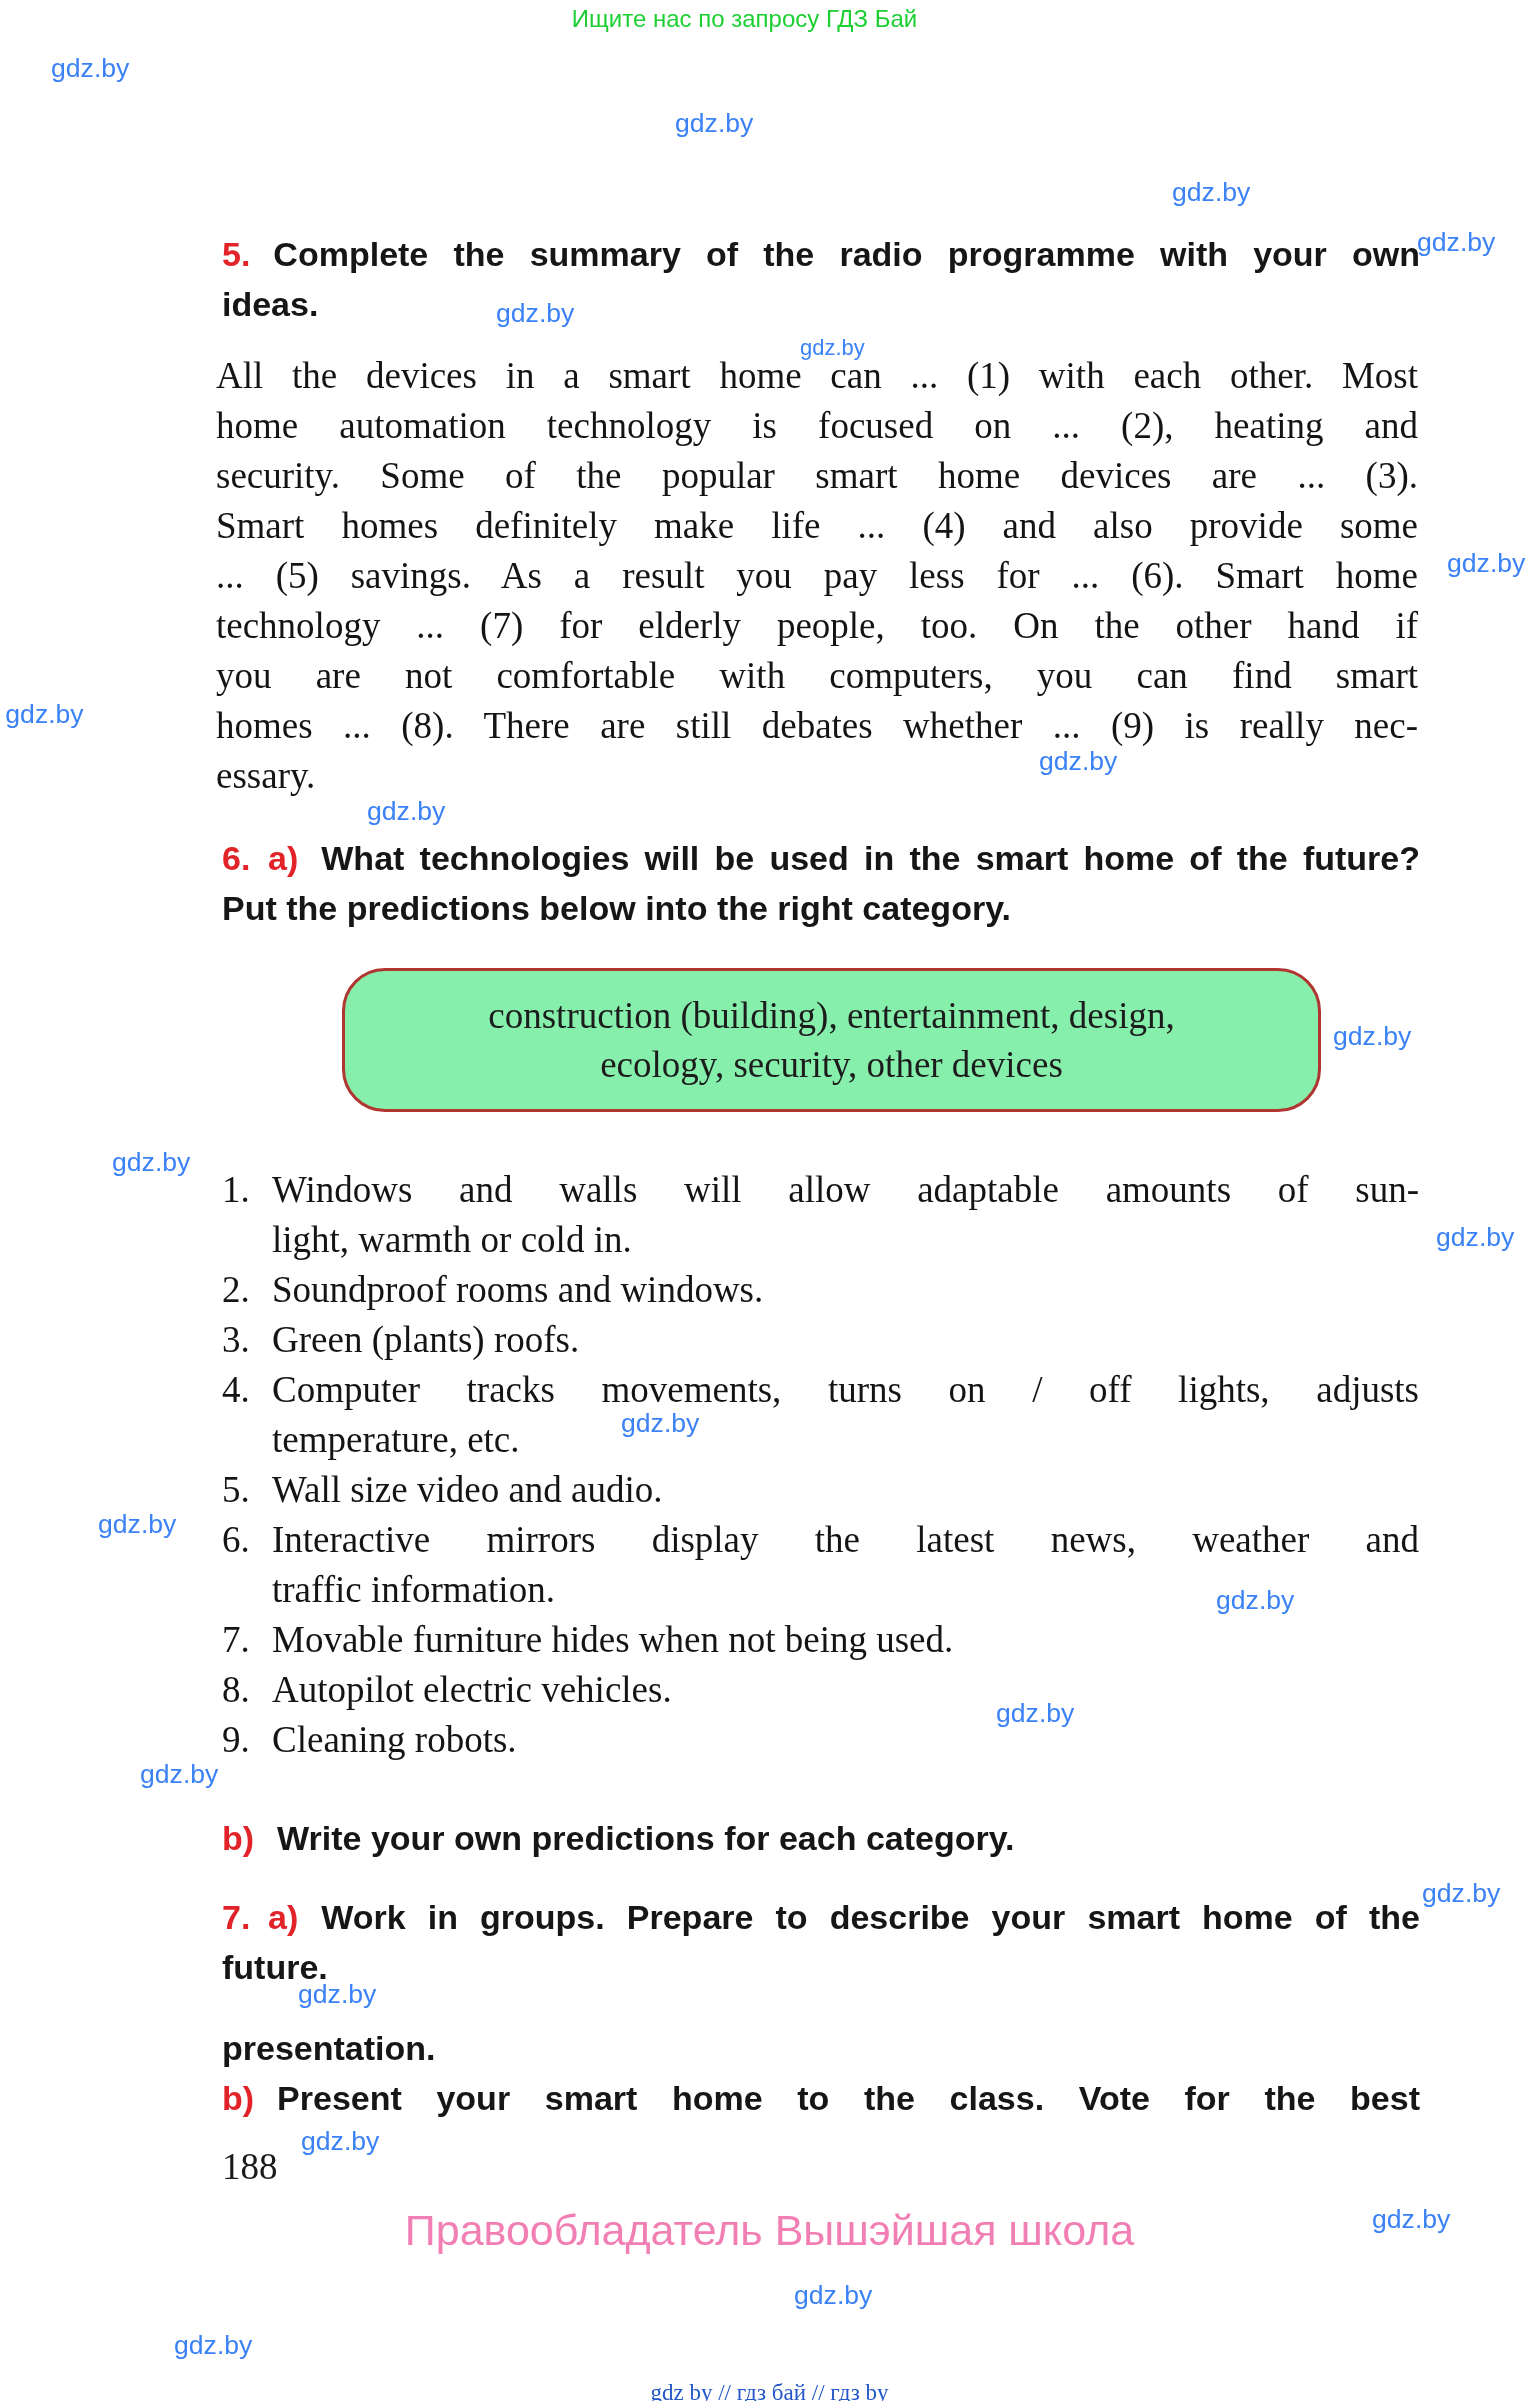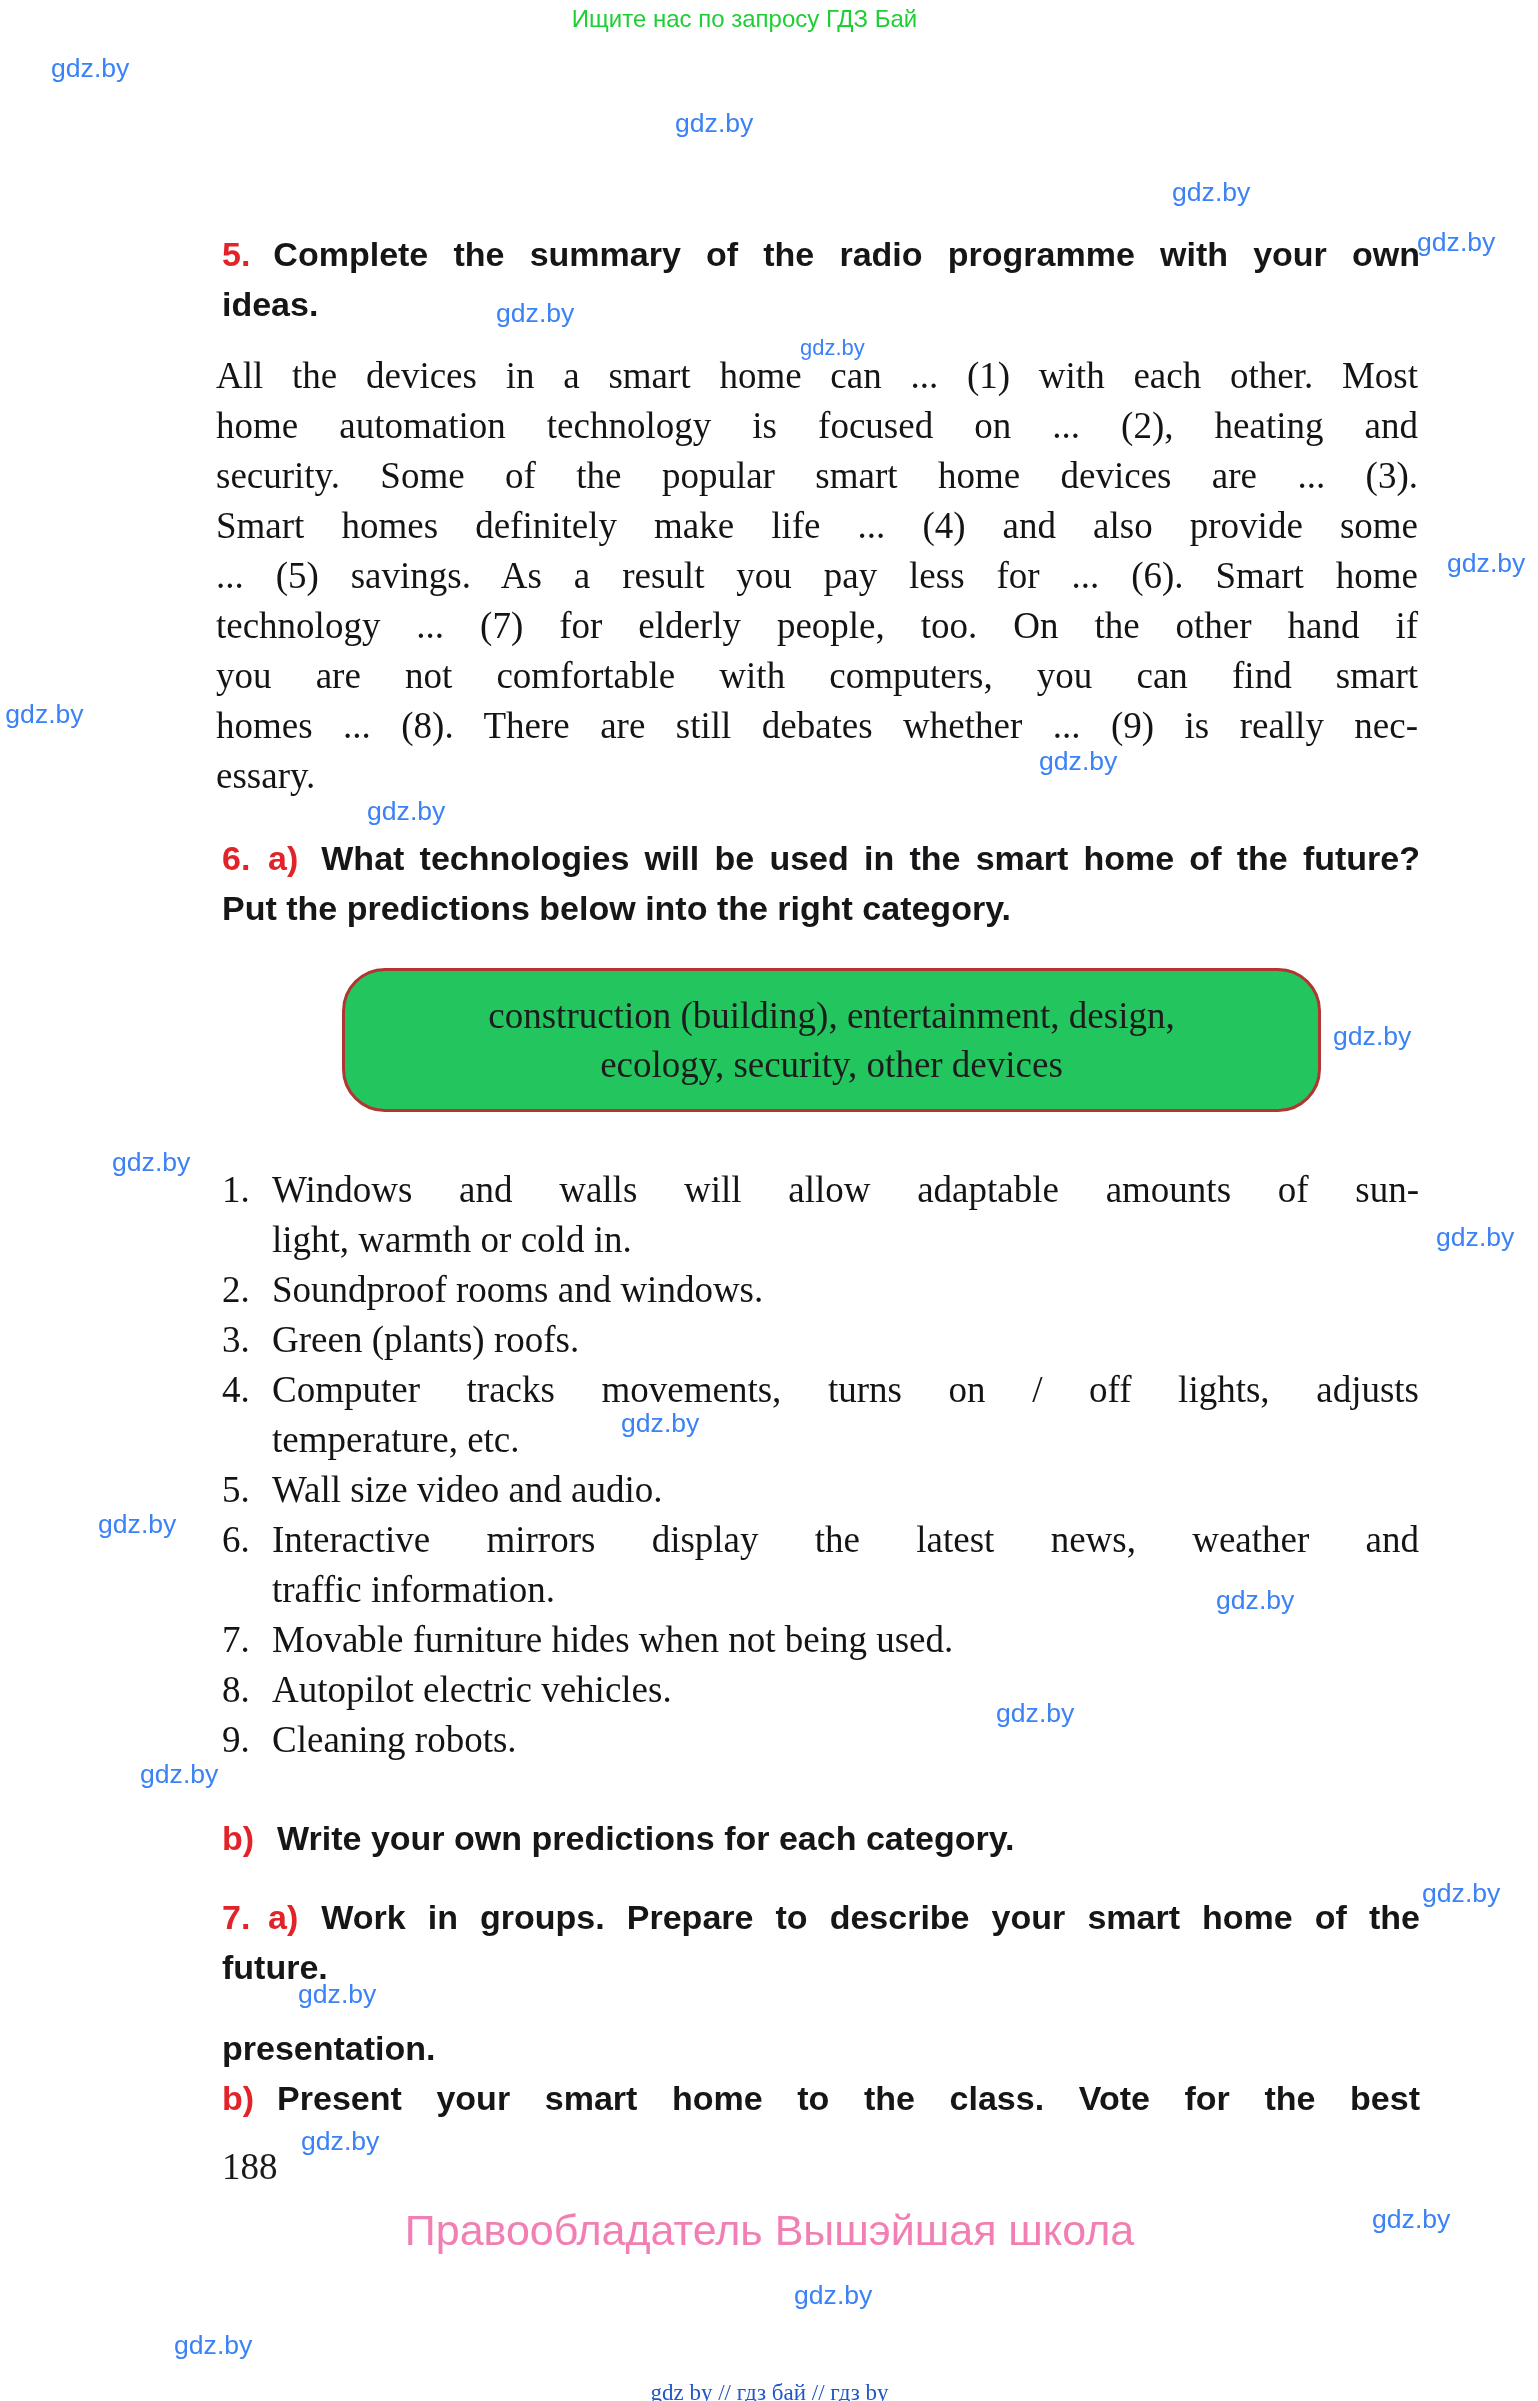--- a/index.html
+++ b/index.html
@@ -46,21 +46,21 @@
   .paragraph{
     position:absolute;left:216px;top:351px;width:1202px;
     font-size:37px;line-height:50px;color:#141414;
   }
   .pline.just{text-align:justify;text-align-last:justify;}
 
   
   .cat-box{
     position:absolute;left:342px;top:968px;width:979px;height:144px;
     box-sizing:border-box;
-    background:#22c55e;
+    background:#86efac;
     border:3.5px solid #b13631;
     border-radius:43px;
     display:flex;flex-direction:column;justify-content:center;align-items:center;
     font-size:37px;line-height:49px;color:#1c1c1c;
     text-align:center;
   }
 
   
   .predictions{
     position:absolute;left:222px;top:1165px;width:1197px;

